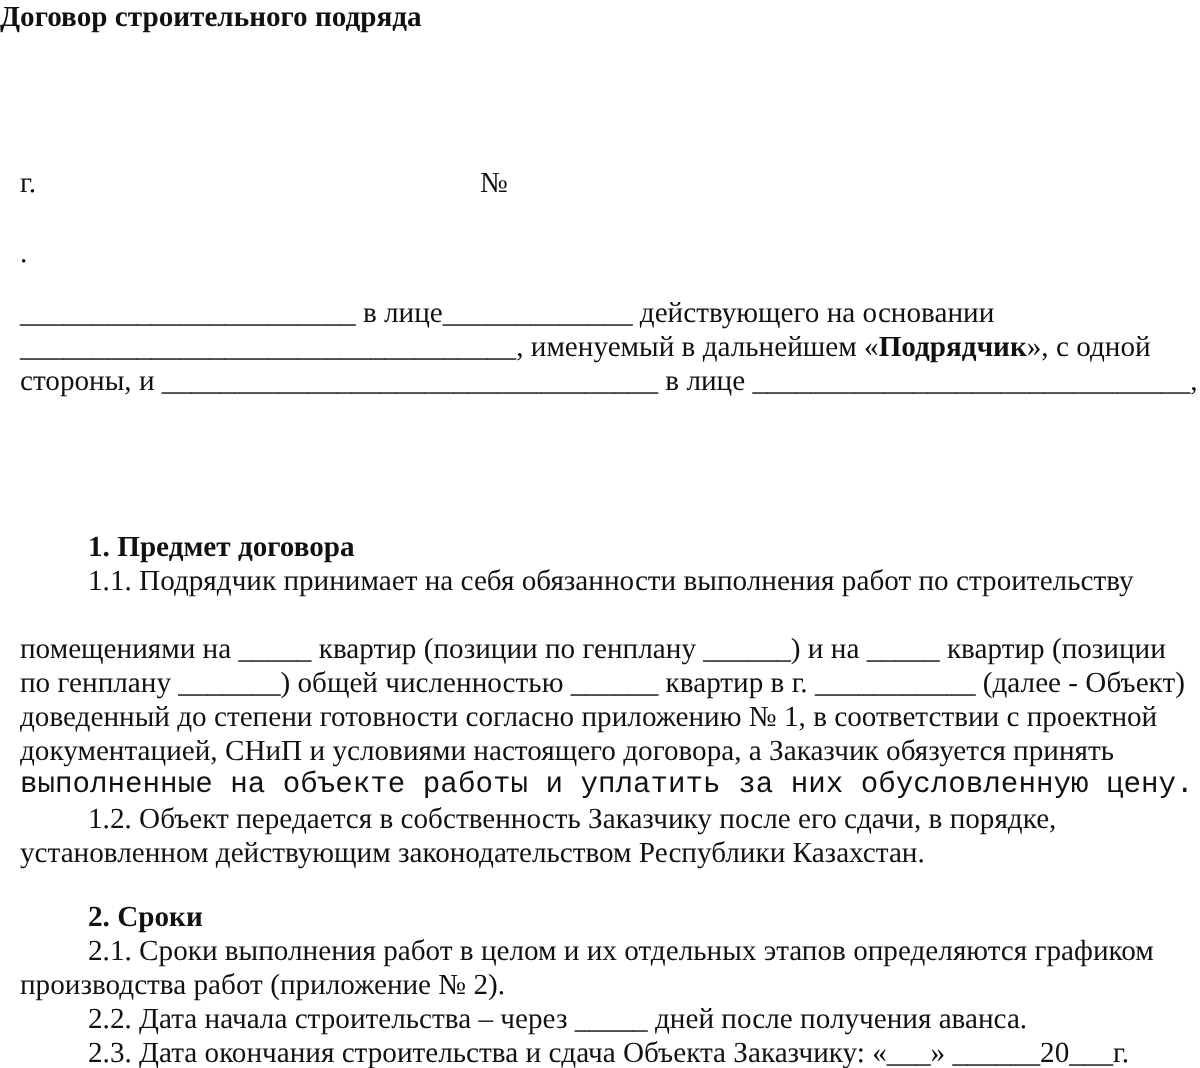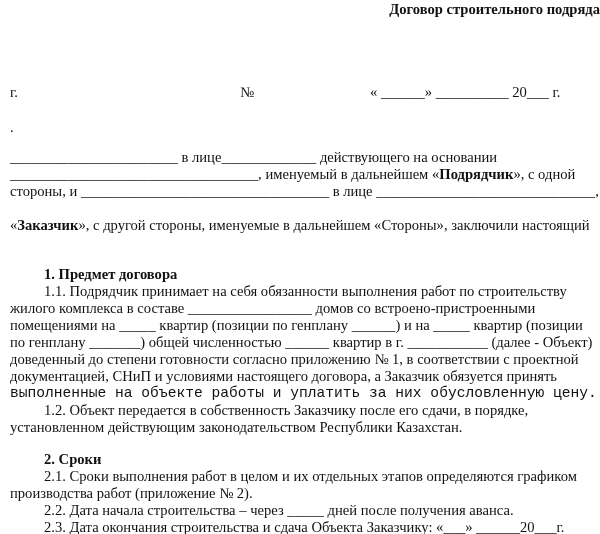--- a/index.html
+++ b/index.html
@@ -3,21 +3,21 @@
   <meta charset="utf-8">
   <style>
     html, body { margin: 0; padding: 0; background: #ffffff; }
     body {
       width: 600px; height: 534px; overflow: hidden; position: relative;
       font-family: "Liberation Serif", "DejaVu Serif", serif;
       font-size: 14.6px; color: #111111;
     }
     .doc { position: absolute; left: 0; top: 0; width: 600px; height: 534px; }
     .ln { position: absolute; white-space: pre; line-height: 17px; }
-    .title { left: 0; width: 600px; text-align: right; top: 1px; font-weight: bold; }
+    .title { left: 0; width: 600px; text-align: left; top: 1px; font-weight: bold; }
     .b { font-weight: bold; }
     .hdr-city { left: 10px; top: 84px; }
     .hdr-num { left: 240px; top: 84px; }
     .hdr-date { left: 370px; top: 84px; }
     .dot { left: 10px; top: 119px; }
     .l1 { left: 10px; top: 149px; }
     .l2 { left: 10px; top: 166px; }
     .l3 { left: 10px; top: 183px; }
     .l4 { left: 10px; top: 200px; }
     .l5 { left: 10px; top: 217px; }
@@ -39,31 +39,28 @@
     .q4 { left: 44px; top: 519px; }
   </style>
 </head>
 <body>
 
 <div class="doc">
   <div class="ln title">Договор строительного подряда</div>
 
   <div class="ln hdr-city">г.</div>
   <div class="ln hdr-num">№</div>
-  <div class="ln hdr-date">« ______» __________ 20___ г.</div>
   <div class="ln dot">.</div>
 
   <div class="ln l1">_______________________ в лице_____________ действующего на основании</div>
   <div class="ln l2"><span>__________________________________, именуемый в дальнейшем «</span><span class="b">Подрядчик</span><span>», с одной</span></div>
   <div class="ln l3">стороны, и __________________________________ в лице ______________________________,</div>
-  <div class="ln l5"><span>«</span><span class="b">Заказчик</span><span>», с другой стороны, именуемые в дальнейшем «Стороны», заключили настоящий</span></div>
 
   <div class="ln s1 b">1. Предмет договора</div>
   <div class="ln p1">1.1. Подрядчик принимает на себя обязанности выполнения работ по строительству</div>
-  <div class="ln p2">жилого комплекса в составе _________________ домов со встроено-пристроенными</div>
   <div class="ln p3">помещениями на _____ квартир (позиции по генплану ______) и на _____ квартир (позиции</div>
   <div class="ln p4">по генплану _______) общей численностью ______ квартир в г. ___________ (далее - Объект)</div>
   <div class="ln p5">доведенный до степени готовности согласно приложению № 1, в соответствии с проектной</div>
   <div class="ln p6">документацией, СНиП и условиями настоящего договора, а Заказчик обязуется принять</div>
   <div class="ln p7">выполненные на объекте работы и уплатить за них обусловленную цену.</div>
   <div class="ln p8">1.2. Объект передается в собственность Заказчику после его сдачи, в порядке,</div>
   <div class="ln p9">установленном действующим законодательством Республики Казахстан.</div>
 
   <div class="ln s2 b">2. Сроки</div>
   <div class="ln q1">2.1. Сроки выполнения работ в целом и их отдельных этапов определяются графиком</div>

